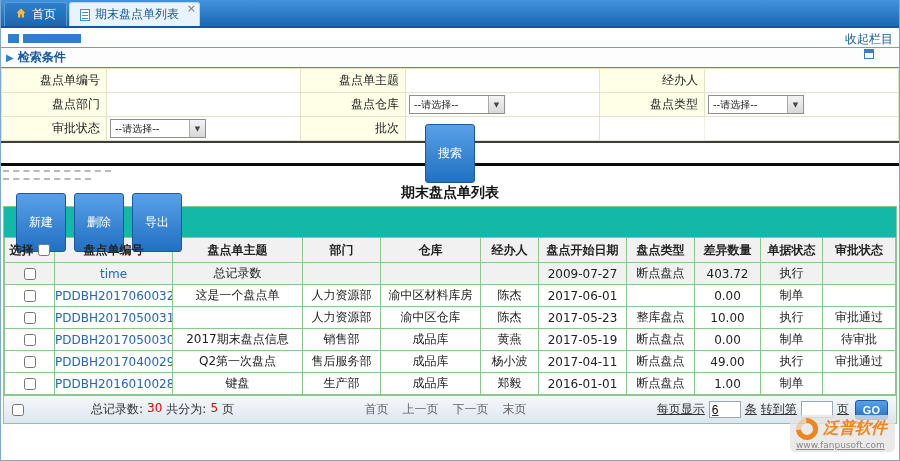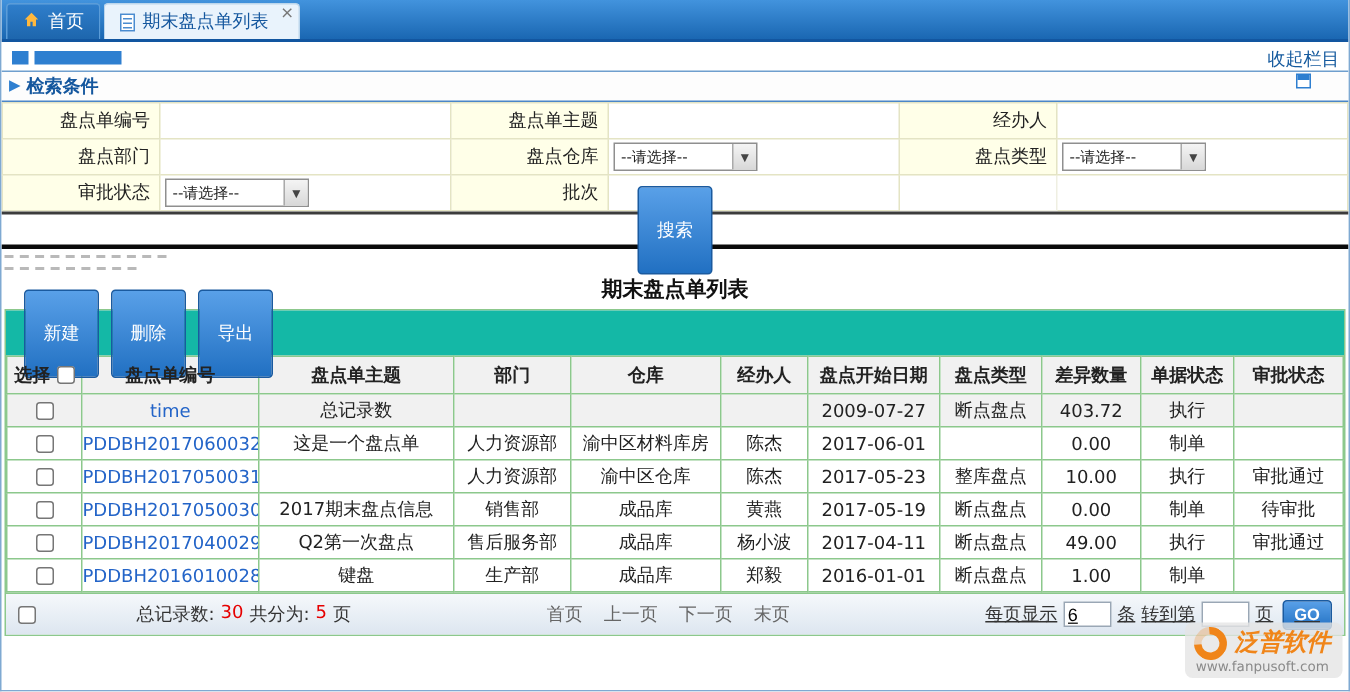--- a/index.html
+++ b/index.html
@@ -66,21 +66,21 @@
   .plinks a{color:#666;text-decoration:none;cursor:pointer;}
   .pright{display:flex;align-items:center;gap:4px;text-decoration:underline;}
   .pin{width:32px;height:17px;border:1px solid #9aa7b5;font-size:12px;padding:0 2px;background:#fff;}
   .go{background:linear-gradient(#59a0e8,#2170c2);color:#fff;font-weight:bold;border:1px solid #1a5a9f;border-radius:3px;height:20px;padding:0 7px;font-size:11px;cursor:pointer;margin-left:2px;}
 
   
   .watermark{position:absolute;right:4px;bottom:8px;background:rgba(228,228,228,0.78);border-radius:5px;padding:3px 8px 2px 6px;pointer-events:none;}
   .wm-row{display:flex;align-items:flex-start;gap:5px;}
   .wm-logo{width:22px;height:22px;border-radius:50%;border:5px solid #f08519;border-left-color:rgba(240,133,25,0.25);transform:rotate(40deg);}
   .wm-name{color:#f08519;font-size:16px;font-weight:bold;font-style:italic;}
-  .wm-url{color:#8a8a8a;font-size:9px;text-align:center;}
+  .wm-url{color:#8a8a8a;font-size:9px;text-align:left;text-decoration:underline;}
 </style>
 </head>
 <body>
 
 <div class="page">
 
   <div class="tabbar">
     <div class="tab tab-home">
       <span>
         <svg width="12" height="12" viewBox="0 0 16 16">

